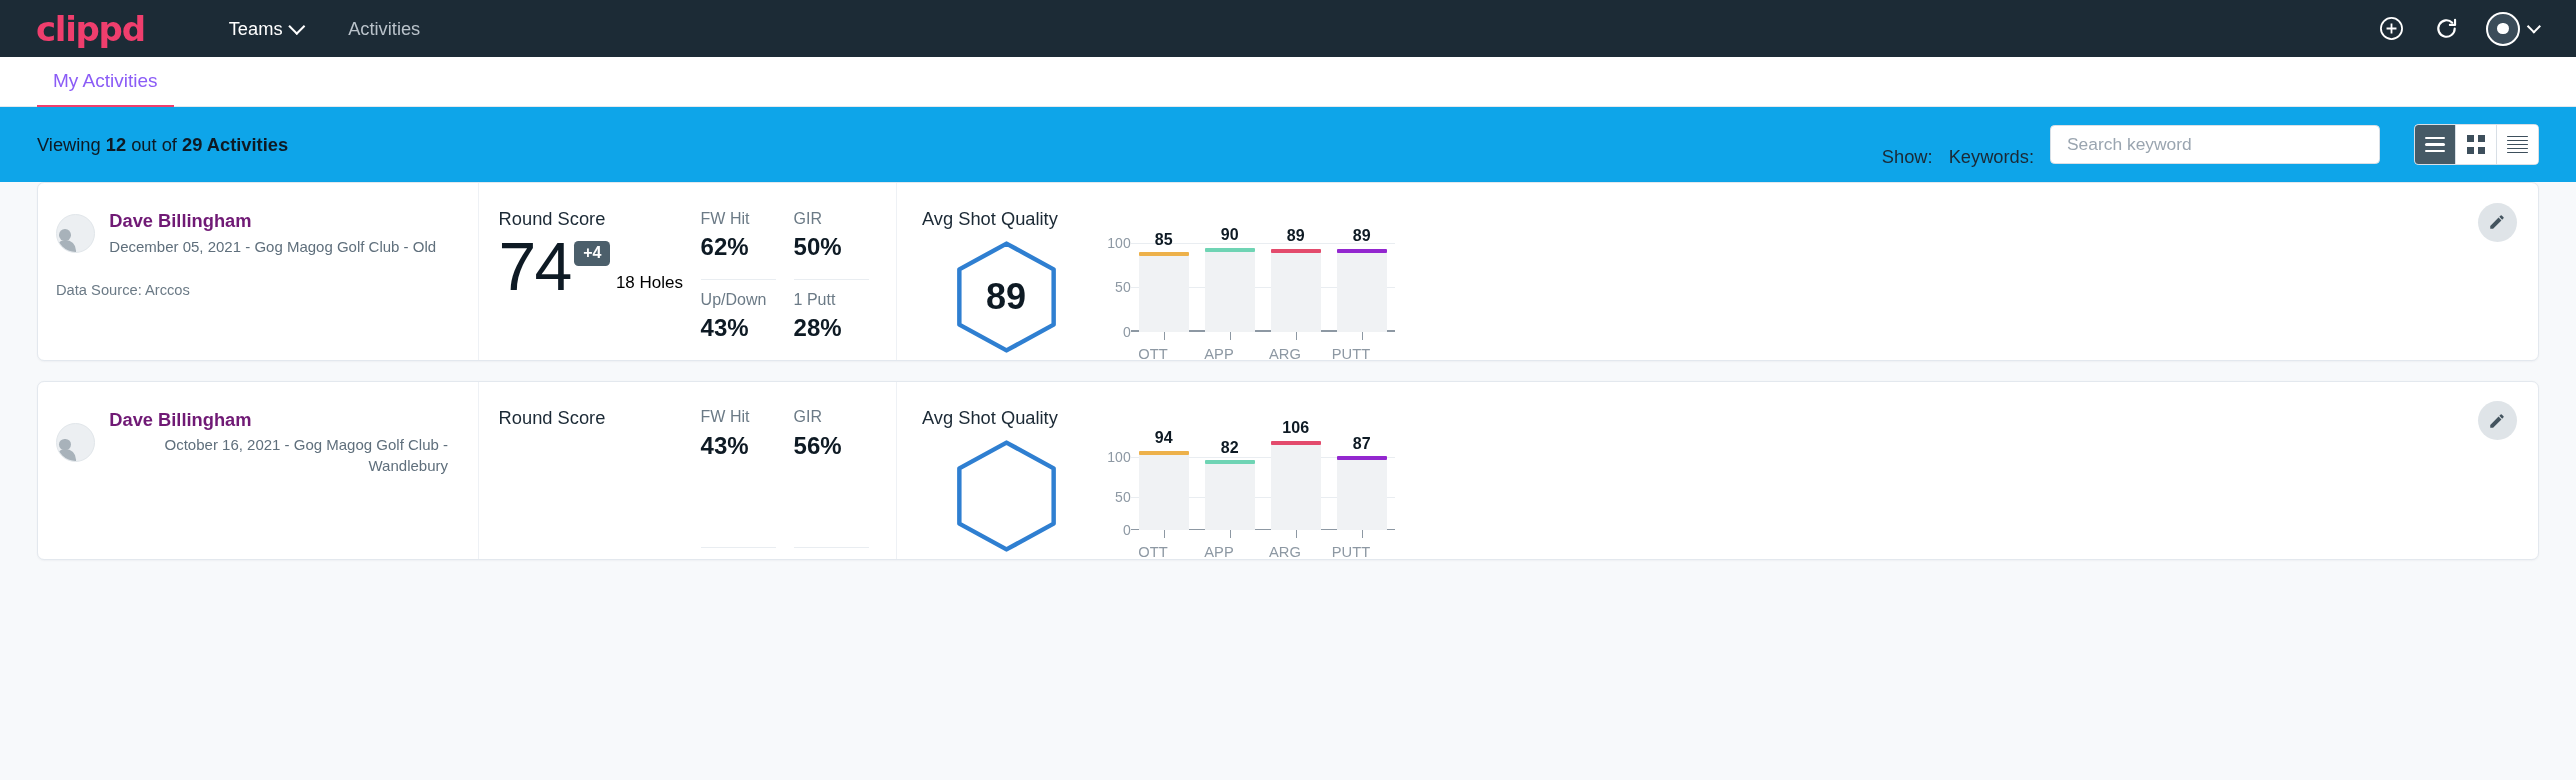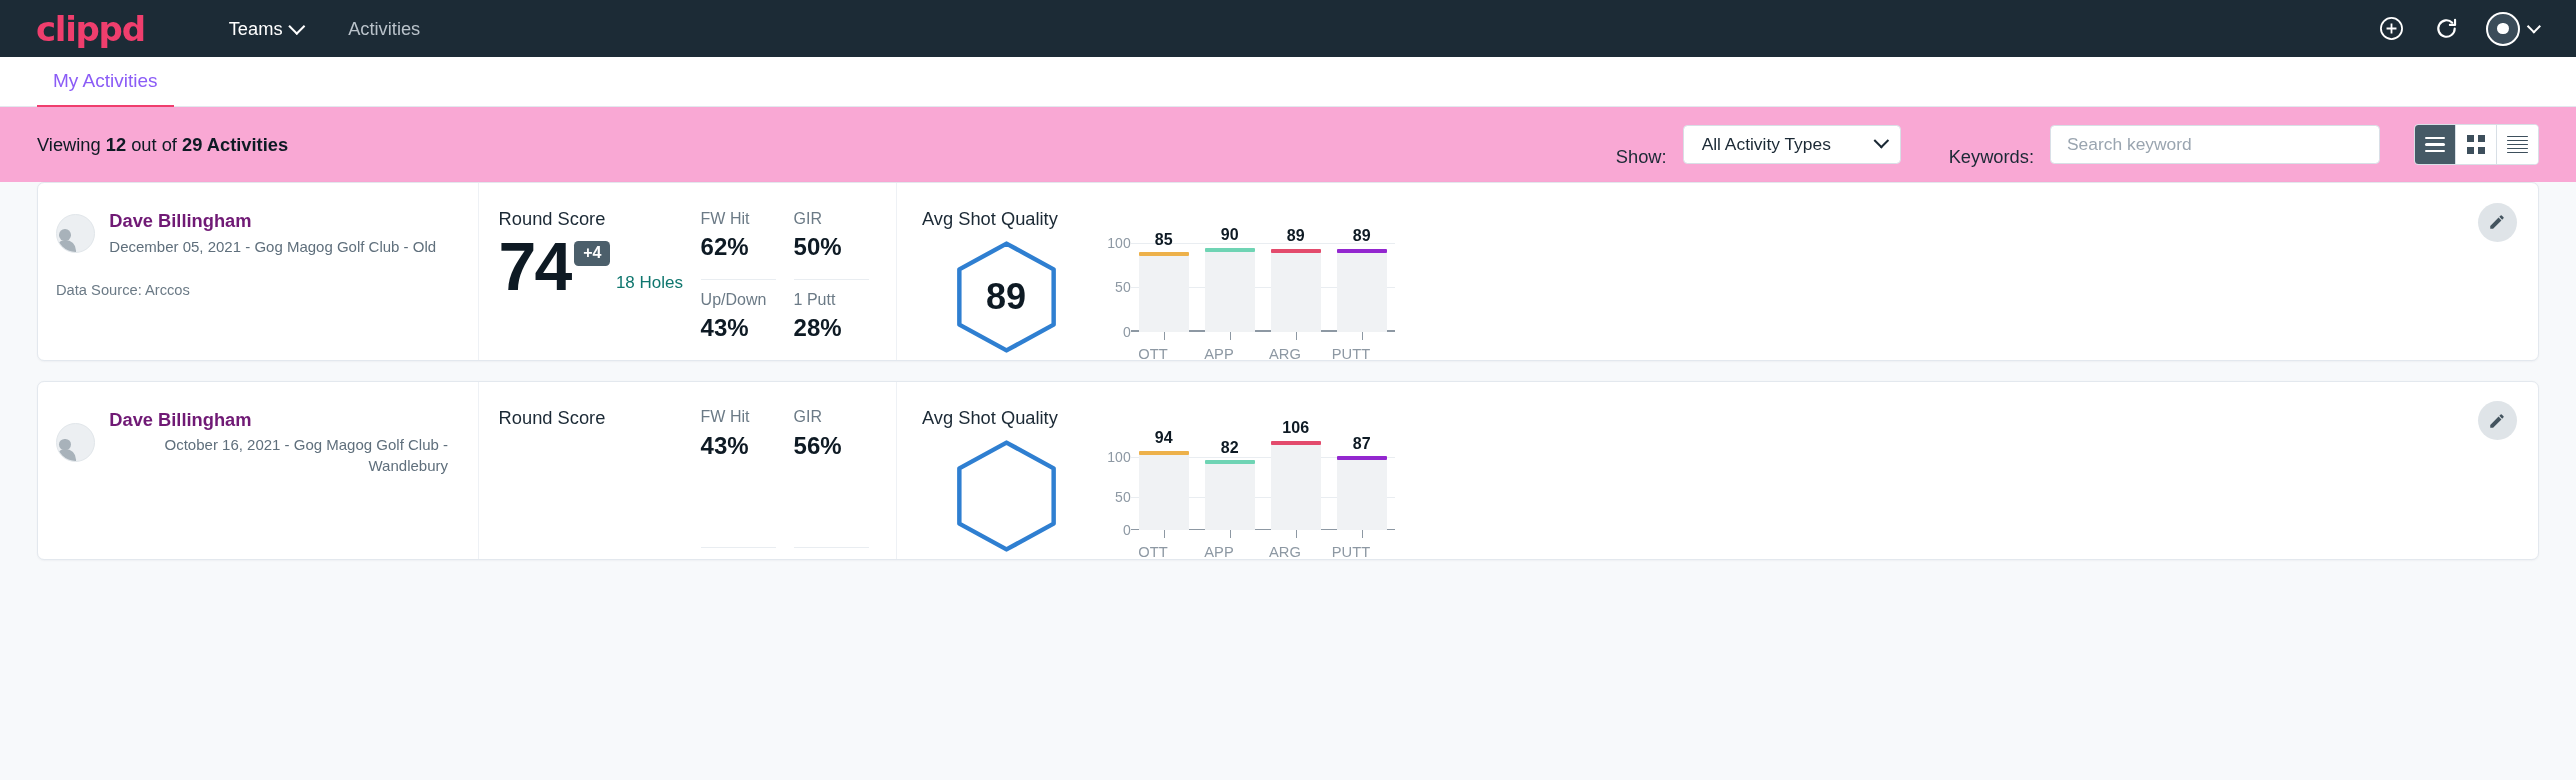--- a/index.html
+++ b/index.html
@@ -92,21 +92,21 @@
     cursor: pointer;
     margin-bottom: -0.9px;
   }
 
   
   .filterbar {
     height: 75px;
     display: flex;
     align-items: center;
     padding: 0 37px;
-    background: #f9a8d4;
+    background: #0ea5e9;
   }
   .viewing {
     font-size: 18.3px;
     color: #0e1a24;
   }
   .viewing b { font-weight: 700; }
   .filter-mid {
     margin-left: auto;
     display: flex;
     align-items: center;
@@ -210,31 +210,31 @@
   .col-score {
     width: 418px;
     padding: 25px 0 0 19.6px;
     display: flex;
     border-right: 0.9px solid #eef1f5;
   }
   .score-left { width: 193px; }
   .sect-label { font-size: 18.3px; color: #1b2935; }
   .score-row { display: flex; align-items: flex-end; margin-top: 5.4px; }
   .score-num {
-    font-size: 68px; font-weight: 700; color: #0e1a24; line-height: .92;
+    font-size: 68px; font-weight: 400; color: #0e1a24; line-height: .92;
     letter-spacing: -1.8px;
   }
   .score-badge {
     background: #4c5f6b; color: #fff;
     font-size: 16px; font-weight: 700;
     border-radius: 4.5px;
     padding: 3.6px 9px;
     position: relative; top: -32px; left: 3.6px;
   }
-  .holes { font-size: 17px; color: #0f766e; margin-left: 9px; position: relative; top: -5.4px; }
+  .holes { font-size: 17px; color: #000000; margin-left: 9px; position: relative; top: -5.4px; }
   .stat-grid {
     display: grid;
     grid-template-columns: 75px 75px;
     column-gap: 18px;
     margin-left: 9px;
     margin-top: 1.8px;
   }
   .stat-cell { padding-bottom: 9px; }
   .stat-cell.bordered { border-bottom: 0.9px solid #e9edf1; margin-bottom: 10.7px; }
   .stat-k { font-size: 16px; color: #6b7a86; }
@@ -329,24 +329,20 @@
   </div>
 </div>
 
 <div class="filterbar">
   <div class="viewing">
     <span>Viewing </span><b>12</b><span> out of </span><b>29 Activities</b>
   </div>
 
   <div class="filter-mid">
     <span class="field-label">Show:</span>
-    <div class="select-box">
-      <span class="sel-val">All Activity Types</span>
-      <span class="sel-chev"></span>
-    </div>
 
     <span class="field-label">Keywords:</span>
     <div class="search-box">
       <input type="text" placeholder="Search keyword" style="">
     </div>
 
     <div class="viewtoggle">
       <div class="vt-btn active">
         <div style="width:19.6px;display:flex;flex-direction:column;gap:4.5px">
           <div class="bar-line"></div>

